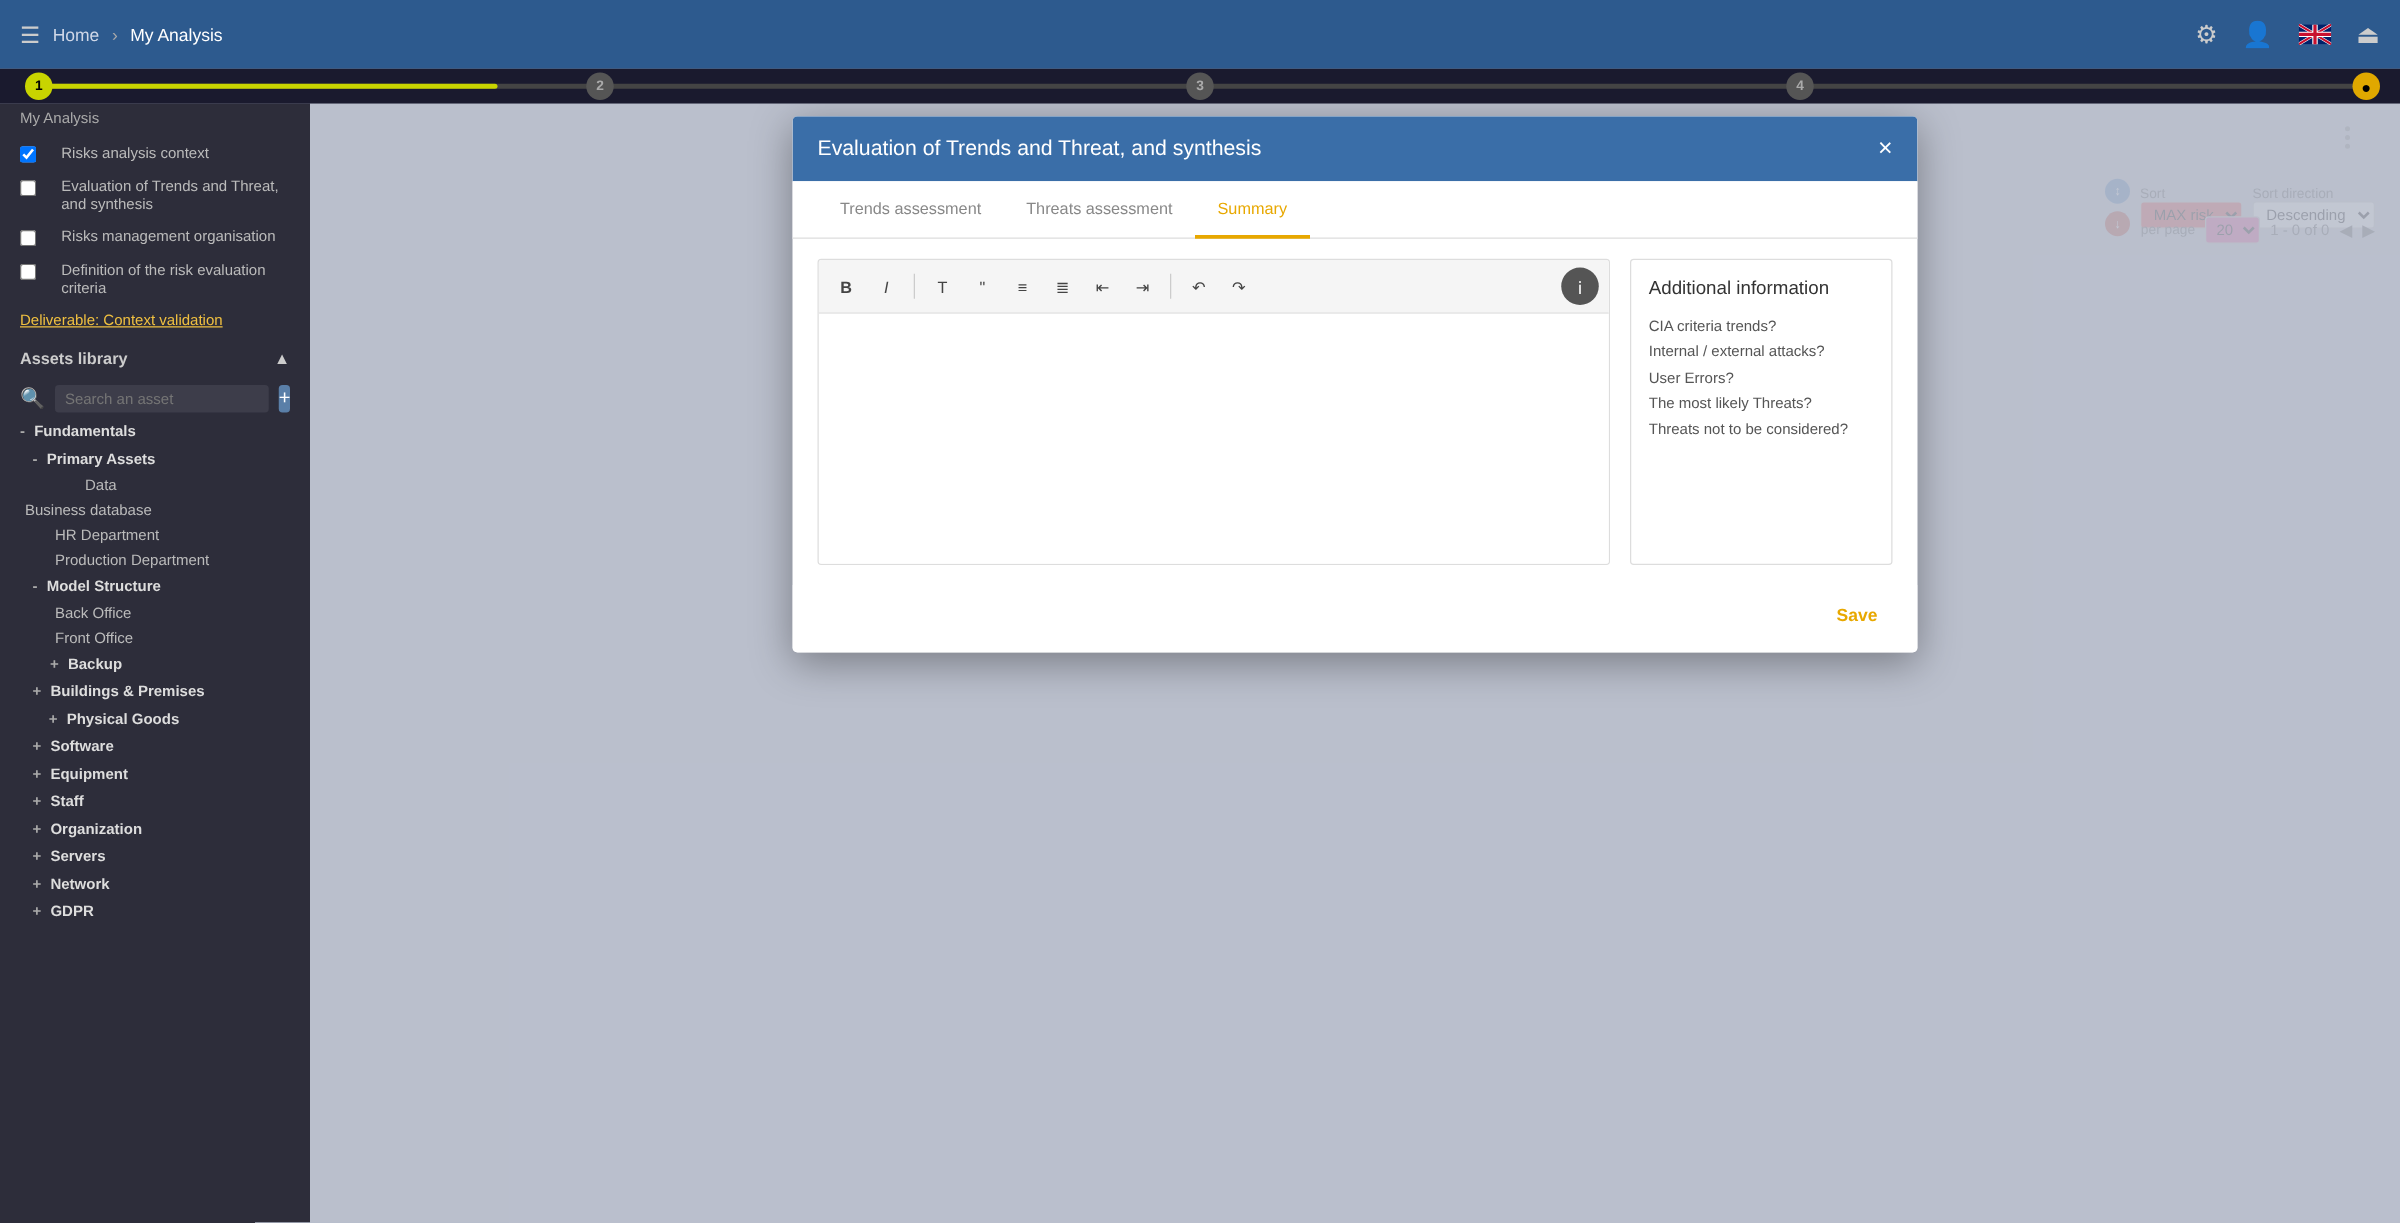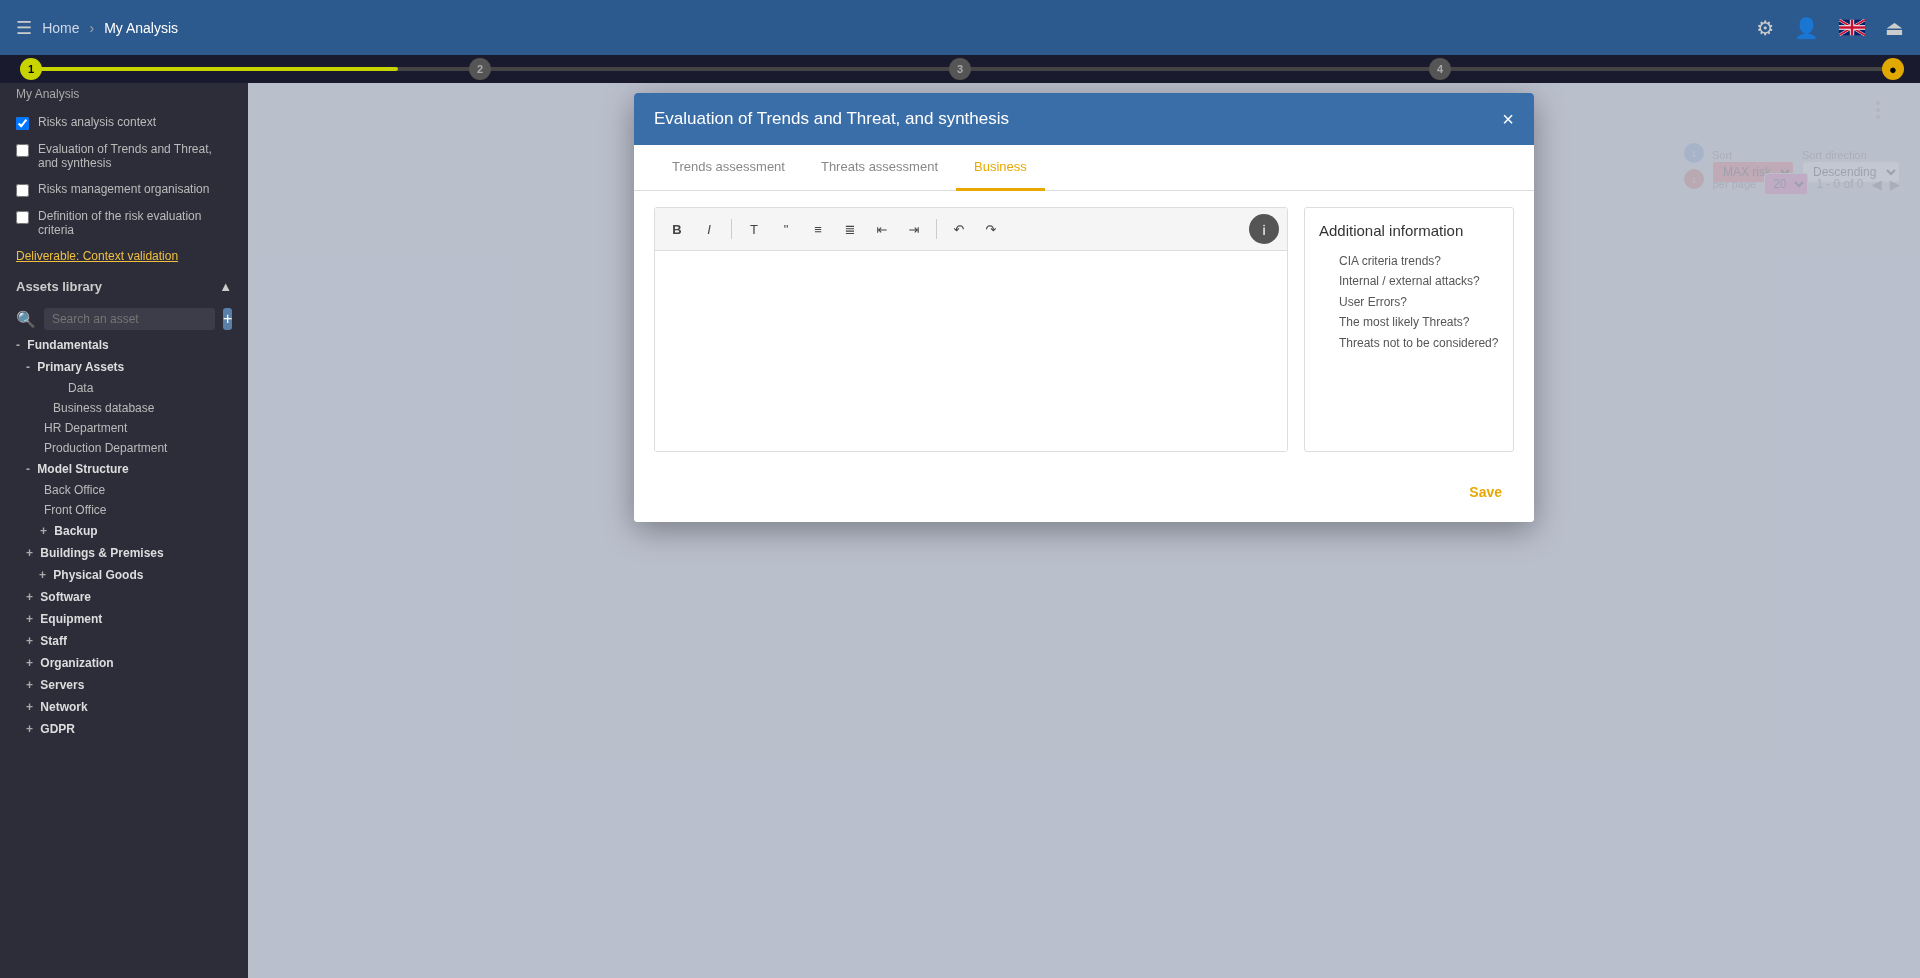--- a/index.html
+++ b/index.html
@@ -75,21 +75,21 @@
     }
     .sidebar-section-title {
       color: #ffffff;
       font-size: 15px;
       font-weight: bold;
       padding: 18px 16px 10px;
     }
     .sidebar-checkbox-item {
       display: flex;
       align-items: flex-start;
-      gap: 9px;
+      gap: 20px;
       padding: 6px 16px;
       font-size: 12px;
       color: #bbb;
     }
     .sidebar-checkbox-item input[type="checkbox"] { margin-top: 2px; flex-shrink: 0; }
     .sidebar-deliverable {
       padding: 6px 16px;
       font-size: 12px;
       color: #f0c040;
       text-decoration: underline;
@@ -291,21 +291,20 @@
     .additional-info-title {
       font-size: 15px;
       font-weight: 500;
       color: #333;
       margin-bottom: 12px;
     }
     .additional-info-text {
       font-size: 12px;
       color: #555;
       line-height: 1.7;
-      margin-left: 20px;
     }
     .modal-footer {
       display: flex;
       justify-content: flex-end;
       padding: 10px 20px 16px;
       flex-shrink: 0;
       background: #fff;
     }
     .save-btn {
       background: none;
@@ -405,21 +404,21 @@
       <button class="add-btn">+</button>
     </div>
 
     <div class="tree-category" style="padding-left:16px;">
       <span class="expand-icon">-</span> Fundamentals
     </div>
     <div class="tree-category" style="padding-left:26px;">
       <span class="expand-icon">-</span> <strong>Primary Assets</strong>
     </div>
     <div class="tree-item" style="padding-left:68px;">Data</div>
-    <div class="tree-item" style="padding-left:20px;margin-left:33px;">Business database</div>
+    <div class="tree-item" style="padding-left:20px;">Business database</div>
     <div class="tree-item" style="padding-left:44px;">HR Department</div>
     <div class="tree-item" style="padding-left:44px;">Production Department</div>
     <div class="tree-category" style="padding-left:26px;">
       <span class="expand-icon">-</span> <strong>Model Structure</strong>
     </div>
     <div class="tree-item" style="padding-left:44px;">Back Office</div>
     <div class="tree-item" style="padding-left:44px;">Front Office</div>
     <div class="tree-category" style="padding-left:40px;">
       <span class="expand-icon">+</span> Backup
     </div>
@@ -501,21 +500,21 @@
       <div class="modal">
 
         <div class="modal-header">
           <span class="modal-title">Evaluation of Trends and Threat, and synthesis</span>
           <button class="modal-close">×</button>
         </div>
 
         <div class="modal-tabs">
           <div class="modal-tab">Trends assessment</div>
           <div class="modal-tab">Threats assessment</div>
-          <div class="modal-tab active">Business</div>
+          <div class="modal-tab active">Summary</div>
         </div>
 
         <div class="modal-body">
 
           <div class="editor-section">
             <div class="editor-toolbar">
               <button class="toolbar-btn">
                   <strong>B</strong>
                 </button>
               <button class="toolbar-btn">

